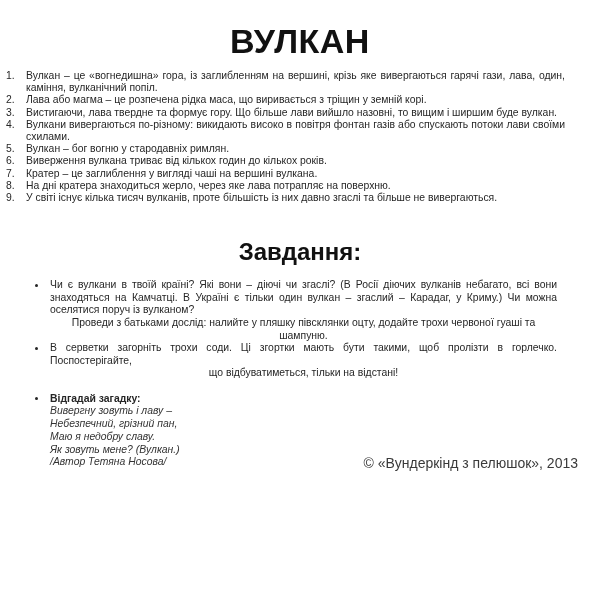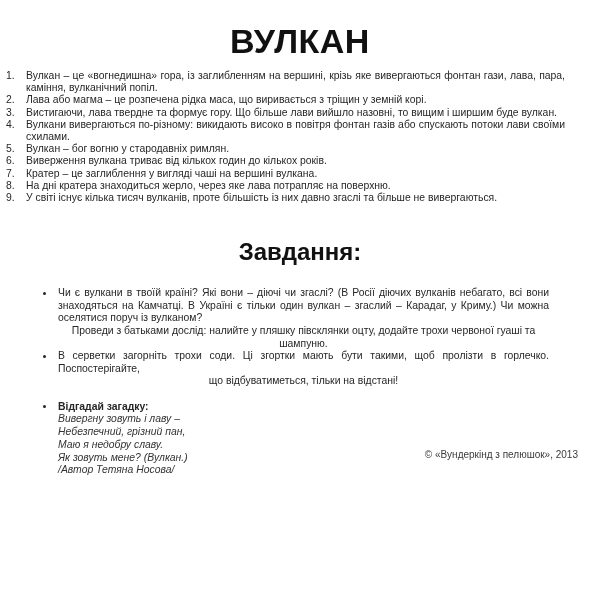--- a/index.html
+++ b/index.html
@@ -68,21 +68,21 @@
     font-size: 24px;
     font-weight: bold;
     margin: 0;
     padding-top: 34px;
     padding-bottom: 5px;
     color: #111111;
   }
 
   
   .tasks {
-    margin: 16px;
+    margin: 8px;
     padding: 0 35px 0 16px;
     list-style: none;
   }
   .tasks > li {
     position: relative;
     font-size: 10.4px;
     line-height: 12.6px;
     text-align: justify;
     padding-left: 20px;
     margin: 0 0 0 6px;
@@ -122,37 +122,37 @@
     color: #333333;
   }
   .riddle-body span {
     display: block;
   }
 
   
   .footer {
     position: absolute;
     right: 22px;
-    bottom: 26px;
-    font-size: 10px;
+    bottom: 15px;
+    font-size: 14px;
     color: #3a3a3a;
     white-space: nowrap;
   }
 </style>
 </head>
 <body>
 
 <div class="page">
 
   <h1 class="doc-title">ВУЛКАН</h1>
 
   <ol class="facts">
     <li>
       <span class="num">1.</span>
-      <span>Вулкан – це «вогнедишна» гора, із заглибленням на вершині, крізь яке вивергаються фонтан гази, лава, пара, каміння, вулканічний попіл.</span>
+      <span>Вулкан – це «вогнедишна» гора, із заглибленням на вершині, крізь яке вивергаються гарячі гази, лава, один, каміння, вулканічний попіл.</span>
     </li>
     <li>
       <span class="num">2.</span>
       <span>Лава або магма – це розпечена рідка маса, що виривається з тріщин у земній корі.</span>
     </li>
     <li>
       <span class="num">3.</span>
       <span>Вистигаючи, лава твердне та формує гору. Що більше лави вийшло назовні, то вищим і ширшим буде вулкан.</span>
     </li>
     <li>

